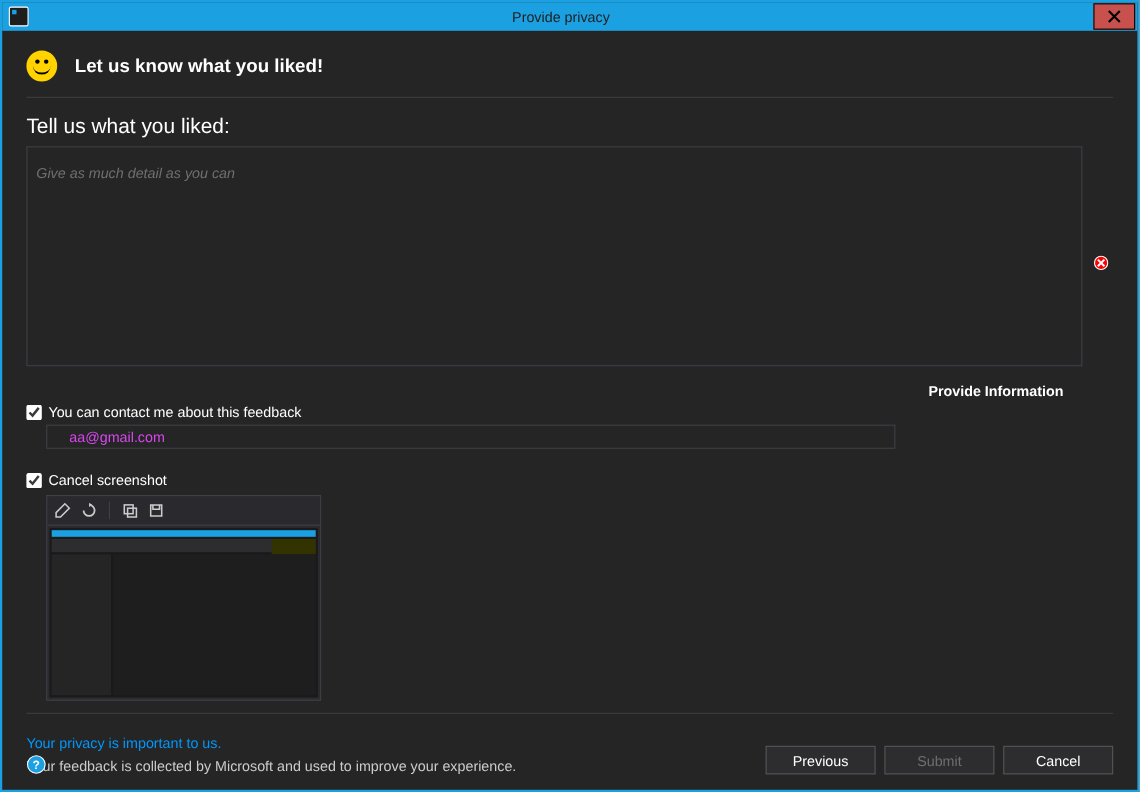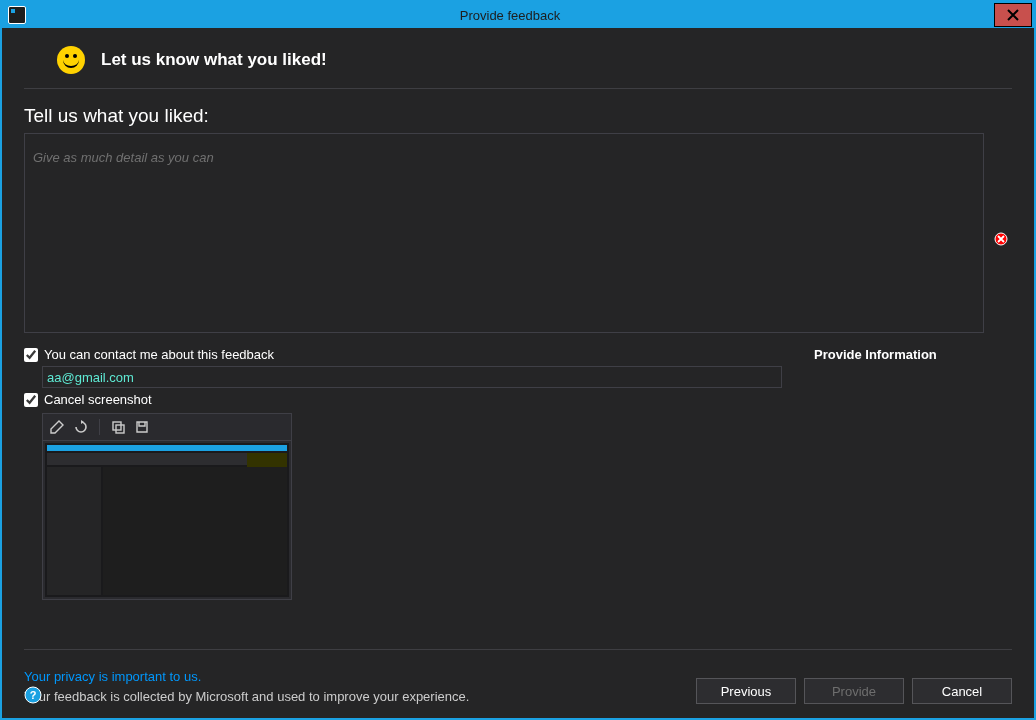--- a/index.html
+++ b/index.html
@@ -57,21 +57,20 @@
   left: 0; right: 0;
   top: 28px;
   bottom: 0;
   color: #fff;
 }
 
 .header {
   padding: 16px 22px 14px 22px;
   display: flex;
   align-items: center;
-  margin-left: 33px;
 }
 .smile {
   width: 28px; height: 28px;
   background: #ffd200;
   border-radius: 50%;
   position: relative;
   flex: 0 0 28px;
   margin-right: 16px;
 }
 .smile::before, .smile::after {
@@ -159,36 +158,36 @@
   font-weight: 600;
   font-size: 13px;
   margin-bottom: 2px;
 }
 
 .cbrow {
   display:flex;
   align-items:center;
   font-size: 13px;
   color:#fff;
-  margin-top: 2px;
+  margin-top: 21px;
 }
 .cbrow input[type=checkbox]{
   width:14px; height:14px;
   margin:0 6px 0 0;
   accent-color:#fff;
 }
 .emailbox {
   margin: 4px 0 4px 18px;
   width: 730px;
   height: 20px;
   background: #252526;
   border: 1px solid #3f3f46;
-  color: #5eead4;
-  font-size: 13px;
-  padding: 0 4px;
+  color: #d946ef;
+  font-size: 13px;
+  padding: 0 20px;
   box-sizing: content-box;
   display:block;
 }
 
 .shotwrap {
   margin: 6px 0 0 18px;
   width: 248px;
   border: 1px solid #3f3f46;
   background: #2a2a2e;
 }
@@ -275,21 +274,21 @@
   width:18px; height:18px;
 }
 </style>
 </head>
 <body>
 
 <div class="win">
 
   <div class="titlebar">
     <div class="appicon"></div>
-    <div class="title">Provide feedback</div>
+    <div class="title">Provide privacy</div>
     <div class="closebtn">
       <svg width="12" height="12" viewBox="0 0 12 12">
         <path d="M1 1 L11 11 M11 1 L1 11" stroke="#000" stroke-width="2"></path>
       </svg>
     </div>
   </div>
 
   <div class="content">
 
     <div class="header">
@@ -371,19 +370,19 @@
       <a class="privacy">Your privacy is important to us.</a>
       <div class="privtxt">Your feedback is collected by Microsoft and used to improve your experience.</div>
 
       <svg class="helpicon" viewBox="0 0 18 18">
         <circle cx="9" cy="9" r="8" fill="#1ba1e2" stroke="#fff" stroke-width="1"></circle>
         <text x="9" y="13" text-anchor="middle" font-size="11" font-weight="bold" fill="#fff">?</text>
       </svg>
 
       <div class="btnrow">
         <div class="btn">Previous</div>
-        <div class="btn disabled">Provide</div>
+        <div class="btn disabled">Submit</div>
         <div class="btn">Cancel</div>
       </div>
     </div>
 
   </div>
 </div>
 
 </body></html>

